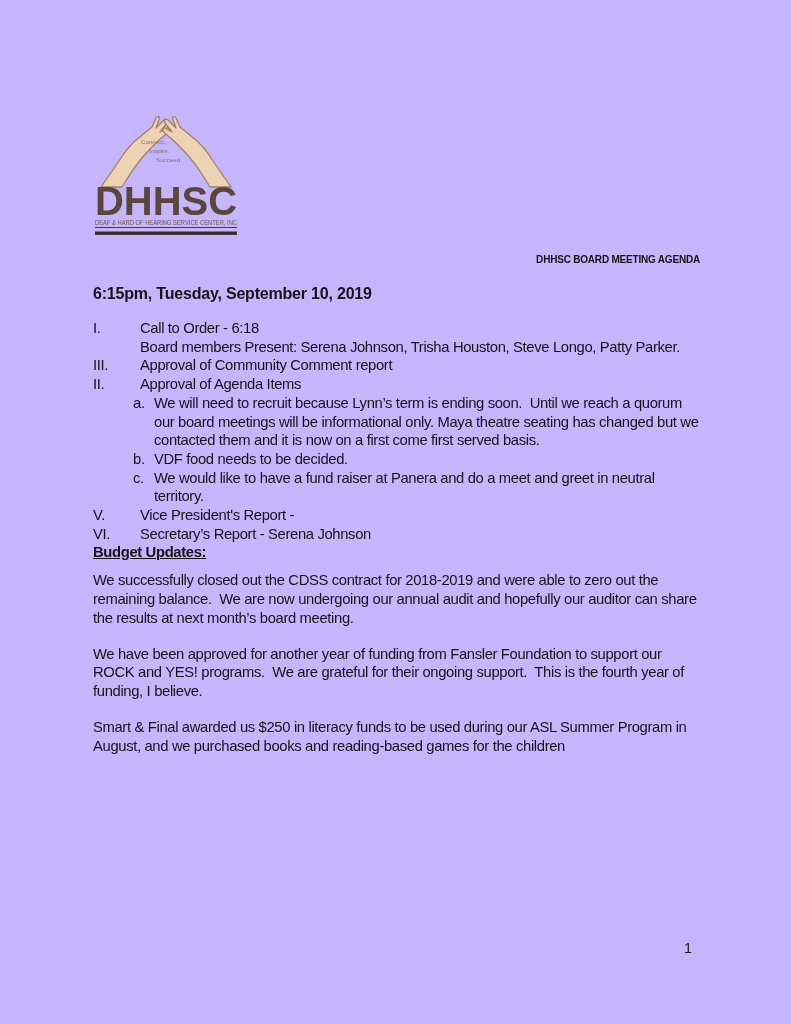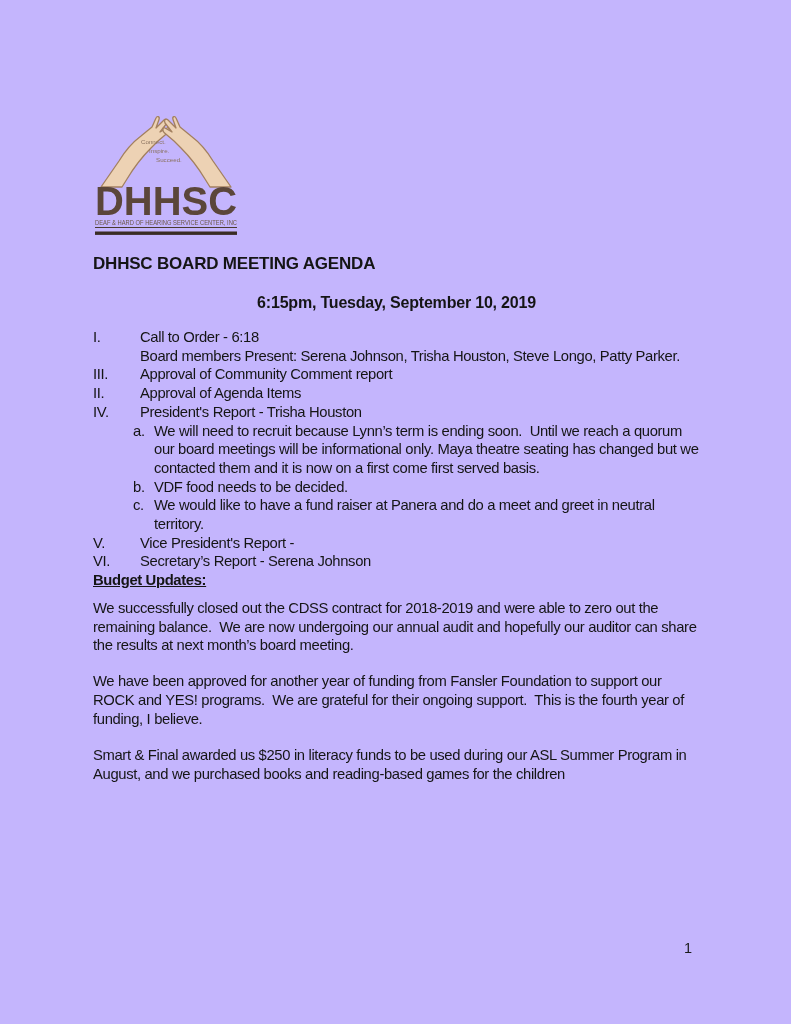--- a/index.html
+++ b/index.html
@@ -14,25 +14,25 @@
   .content{
     position:absolute;left:93px;top:115px;width:607px;
   }
   .doc{
     font-size:14.8px;
     line-height:18.7px;
     letter-spacing:-0.35px;
   }
   .logo{width:142px;height:122px;margin-left:2px;}
   .title{
-    text-align:left;font-weight:700;font-size:17px;
+    text-align:right;font-weight:700;font-size:10px;
     margin:17px 0 0;letter-spacing:-0.2px;
   }
   .subtitle{
-    text-align:center;font-weight:700;font-size:16px;
+    text-align:left;font-weight:700;font-size:16px;
     margin:20px 0 0;letter-spacing:-0.2px;
   }
   .agenda{margin-top:16px;}
   .arow{display:flex;}
   .num{flex:0 0 47px;}
   .abody{flex:1;}
   .subs{margin-left:40px;}
   .srow{display:flex;}
   .letter{flex:0 0 21px;}
   .sbody{flex:1;white-space:pre-wrap;}
@@ -84,24 +84,20 @@
       <div class="arow">
         <span class="num">III.</span>
         <div class="abody">Approval of Community Comment report</div>
       </div>
 
       <div class="arow">
         <span class="num">II.</span>
         <div class="abody">Approval of Agenda Items</div>
       </div>
 
-      <div class="arow">
-        <span class="num">IV.</span>
-        <div class="abody">President's Report - Trisha Houston</div>
-      </div>
 
       <div class="subs">
         <div class="srow">
           <span class="letter">a.</span>
           <div class="sbody">We will need to recruit because Lynn’s term is ending soon.  Until we reach a quorum our board meetings will be informational only. Maya theatre seating has changed but we contacted them and it is now on a first come first served basis.</div>
         </div>
         <div class="srow">
           <span class="letter">b.</span>
           <div class="sbody">VDF food needs to be decided.</div>
         </div>

